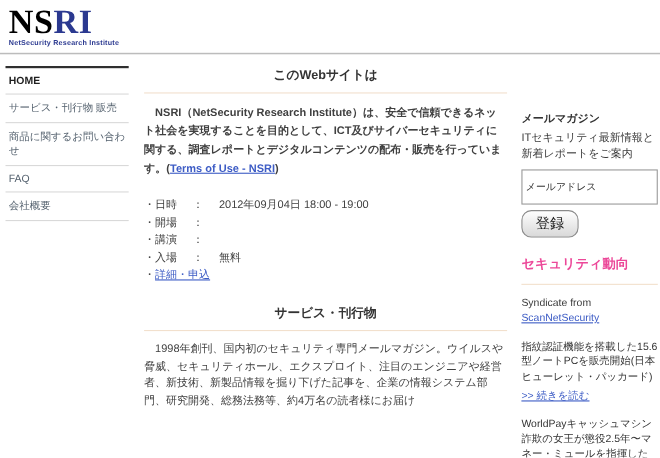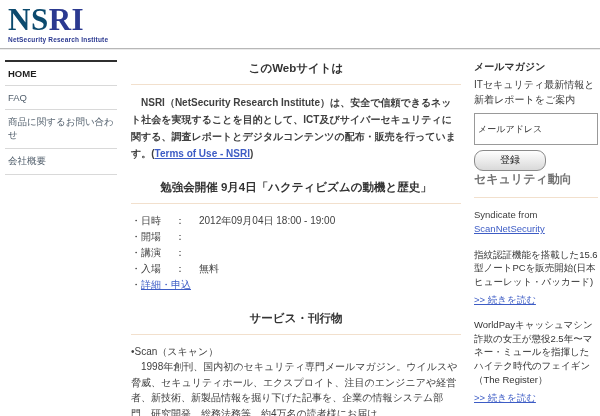--- a/index.html
+++ b/index.html
@@ -3,21 +3,21 @@
 <meta charset="utf-8">
 <style>
   * { margin:0; padding:0; box-sizing:border-box; }
   html,body { width:600px; height:416px; overflow:hidden; background:#fff;
     font-family:"Liberation Sans","DejaVu Sans",sans-serif; }
 
   
   .header { padding:4px 0 0 8px; height:48px; }
   .logo { font-family:"Liberation Serif","DejaVu Serif",serif; font-weight:bold;
     font-size:31px; line-height:1; letter-spacing:0.5px; cursor:pointer; }
-  .logo .ns { color:#0c4a6e; }
+  .logo .ns { color:#000000; }
   .logo .ri { color:#2b3990;text-align:center; }
   .tagline { font-size:6.5px; font-weight:bold; color:#2b3990; margin-top:1px; letter-spacing:0.2px; }
   .header-divider { height:2px; background:#b7b7b7; border-bottom:1px solid #ebebeb; }
 
   
   .wrapper { display:flex; padding:10px 8px 0 5px; align-items:flex-start; }
 
   
   .nav { width:112px; flex-shrink:0; border-top:2px solid #2f2f2f; list-style:none; }
   .nav li { border-bottom:1px solid #d9d9d9; padding:6px 3px 6px; font-size:9.5px;
@@ -37,61 +37,61 @@
   .evrow .lb { width:34px; flex-shrink:0; }
   .evrow .cl { width:24px; flex-shrink:0; }
   .evrow .vl { flex:1; }
 
   .pub { margin-top:4px; }
   .pub-name { font-size:10px; color:#404040; line-height:1.5; }
   .pub-desc { font-size:10px; line-height:1.55; color:#404040; }
 
   
   .aside { width:124px; margin-left:13px; flex-shrink:0; }
-  .nl-title { font-size:10px; font-weight:bold; color:#333; }
+  .nl-title { font-size:10px; font-weight:bold; color:#333;margin-top:41px; }
   .nl-desc { font-size:10px; line-height:1.5; color:#3c3c3c; margin:3px 0 6px; }
   .nl-input { width:100%; height:32px; border:1px solid #999; font-size:9px;
     padding:1px 3px; color:#333; background:#fff; }
   .nl-btn { margin-top:5px; border:1px solid #8a8a8a; border-radius:9px;
-    background:linear-gradient(#fefefe,#d9d9d9); font-size:10px; color:#222;
-    padding:2px 25px 3px; cursor:pointer; }
-  .trends-title { font-size:12px; font-weight:bold; color:#737373; 
+    background:linear-gradient(#fefefe,#d9d9d9); font-size:13px; color:#222;
+    padding:2px 12px 3px; cursor:pointer; }
+  .trends-title { font-size:12px; font-weight:bold; color:#ec4899; margin-top:16px;
     border-bottom:1px solid #f2e0cd; padding-bottom:9px; }
   .syndicate { margin-top:10px; font-size:9.5px; color:#3c3c3c; line-height:1.5; }
   .news { margin-top:11px; }
   .news-title { font-size:9.5px; font-weight:normal; color:#333; line-height:1.45; }
   .read-more { display:inline-block; font-size:9.5px; margin-top:2px; }
 </style>
 </head>
 <body>
 
 <div class="header">
   <div class="logo"><span class="ns">NS</span><span class="ri">RI</span></div>
   <div class="tagline">NetSecurity Research Institute</div>
 </div>
 <div class="header-divider"></div>
 
 <div class="wrapper">
 
   <ul class="nav">
     <li class="active">HOME</li>
+    <li>サービス・刊行物 販売</li>
+    <li>商品に関するお問い合わせ</li>
     <li>FAQ</li>
-    <li>商品に関するお問い合わせ</li>
     <li>会社概要</li>
   </ul>
 
   <div class="main">
 
     <div class="section">
       <h2>このWebサイトは</h2>
       <p class="para"><span>　NSRI（NetSecurity Research Institute）は、安全で信頼できるネット社会を実現することを目的として、ICT及びサイバーセキュリティに関する、調査レポートとデジタルコンテンツの配布・販売を行っています。(</span><span class="link">Terms of Use - NSRI</span><span>)</span></p>
     </div>
 
     <div class="section">
-      <h2>勉強会開催 9月4日「ハクティビズムの動機と歴史」</h2>
       <div class="evrow">
         <span class="mk">・</span>
         <span class="lb">日時</span>
         <span class="cl">：</span>
         <span class="vl">2012年09月04日 18:00 - 19:00</span>
       </div>
       <div class="evrow">
         <span class="mk">・</span>
         <span class="lb">開場</span>
         <span class="cl">：</span>
@@ -110,21 +110,20 @@
       <div class="evrow">
         <span class="mk">・</span>
         <span class="link">詳細・申込</span>
       </div>
     </div>
 
     <div class="section">
       <h2>サービス・刊行物</h2>
 
       <div class="pub">
-        <div class="pub-name"><span>•</span><span>Scan（スキャン）</span></div>
         <div class="pub-desc">　1998年創刊、国内初のセキュリティ専門メールマガジン。ウイルスや脅威、セキュリティホール、エクスプロイト、注目のエンジニアや経営者、新技術、新製品情報を掘り下げた記事を、企業の情報システム部門、研究開発、総務法務等、約4万名の読者様にお届け</div>
 
       </div>
 
     </div>
 
   </div>
 
   <div class="aside">
 

